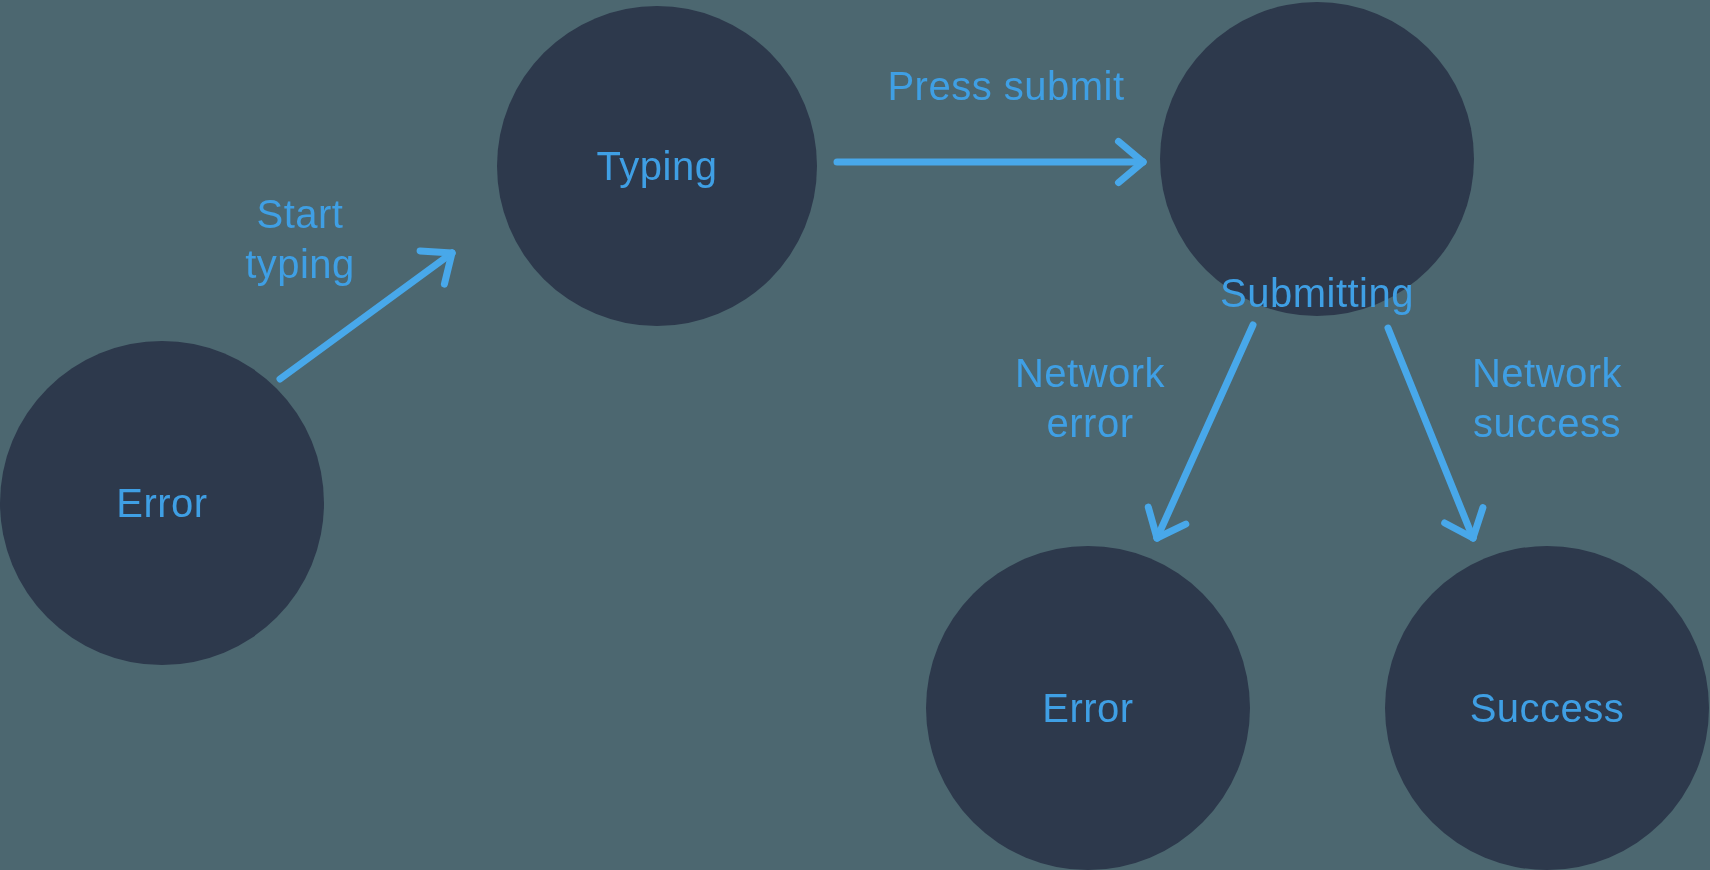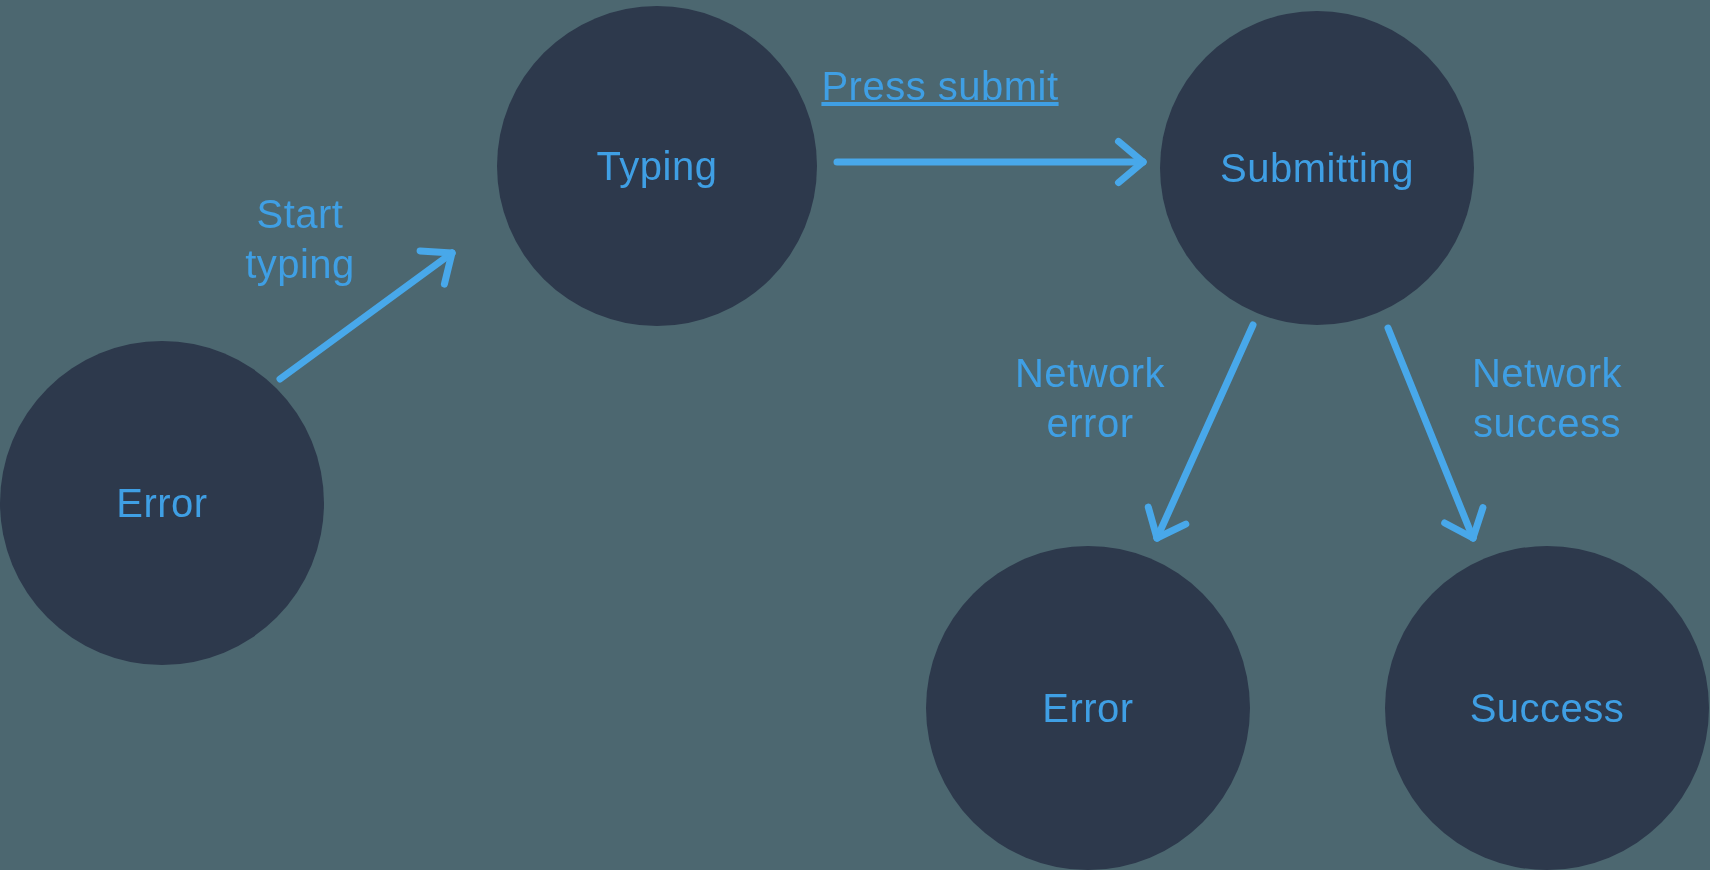--- a/index.html
+++ b/index.html
@@ -75,36 +75,36 @@
         <line x1="1473" y1="538" x2="1482.9" y2="507.6"></line>
       </g>
     </svg>
   <div id="nodes-layer">
       <div class="node" style="left: 0px; top: 341px; width: 324px; height: 324px;">
         <span class="node-label">Error</span>
       </div>
       <div class="node" style="left: 497px; top: 6px; width: 320px; height: 320px;">
         <span class="node-label">Typing</span>
       </div>
-      <div class="node" style="left: 1160px; top: 11px; width: 314px; height: 314px;">
+      <div class="node" style="left: 1160px; top: 2px; width: 314px; height: 314px; align-items: flex-end;">
         <span class="node-label">Submitting</span>
       </div>
       <div class="node" style="left: 926px; top: 546px; width: 324px; height: 324px;">
         <span class="node-label">Error</span>
       </div>
       <div class="node" style="left: 1385px; top: 546px; width: 324px; height: 324px;">
         <span class="node-label">Success</span>
       </div>
     </div>
   <div id="labels-layer">
       <div class="edge-label" style="left: 300px; top: 239px;">
         <div>Start</div>
         <div>typing</div>
       </div>
-      <div class="edge-label" style="left: 940px; top: 86px; text-decoration: underline;">
+      <div class="edge-label" style="left: 1006px; top: 86px;">
         <div>Press submit</div>
       </div>
       <div class="edge-label" style="left: 1090px; top: 398px;">
         <div>Network</div>
         <div>error</div>
       </div>
       <div class="edge-label" style="left: 1547px; top: 398px;">
         <div>Network</div>
         <div>success</div>
       </div>

